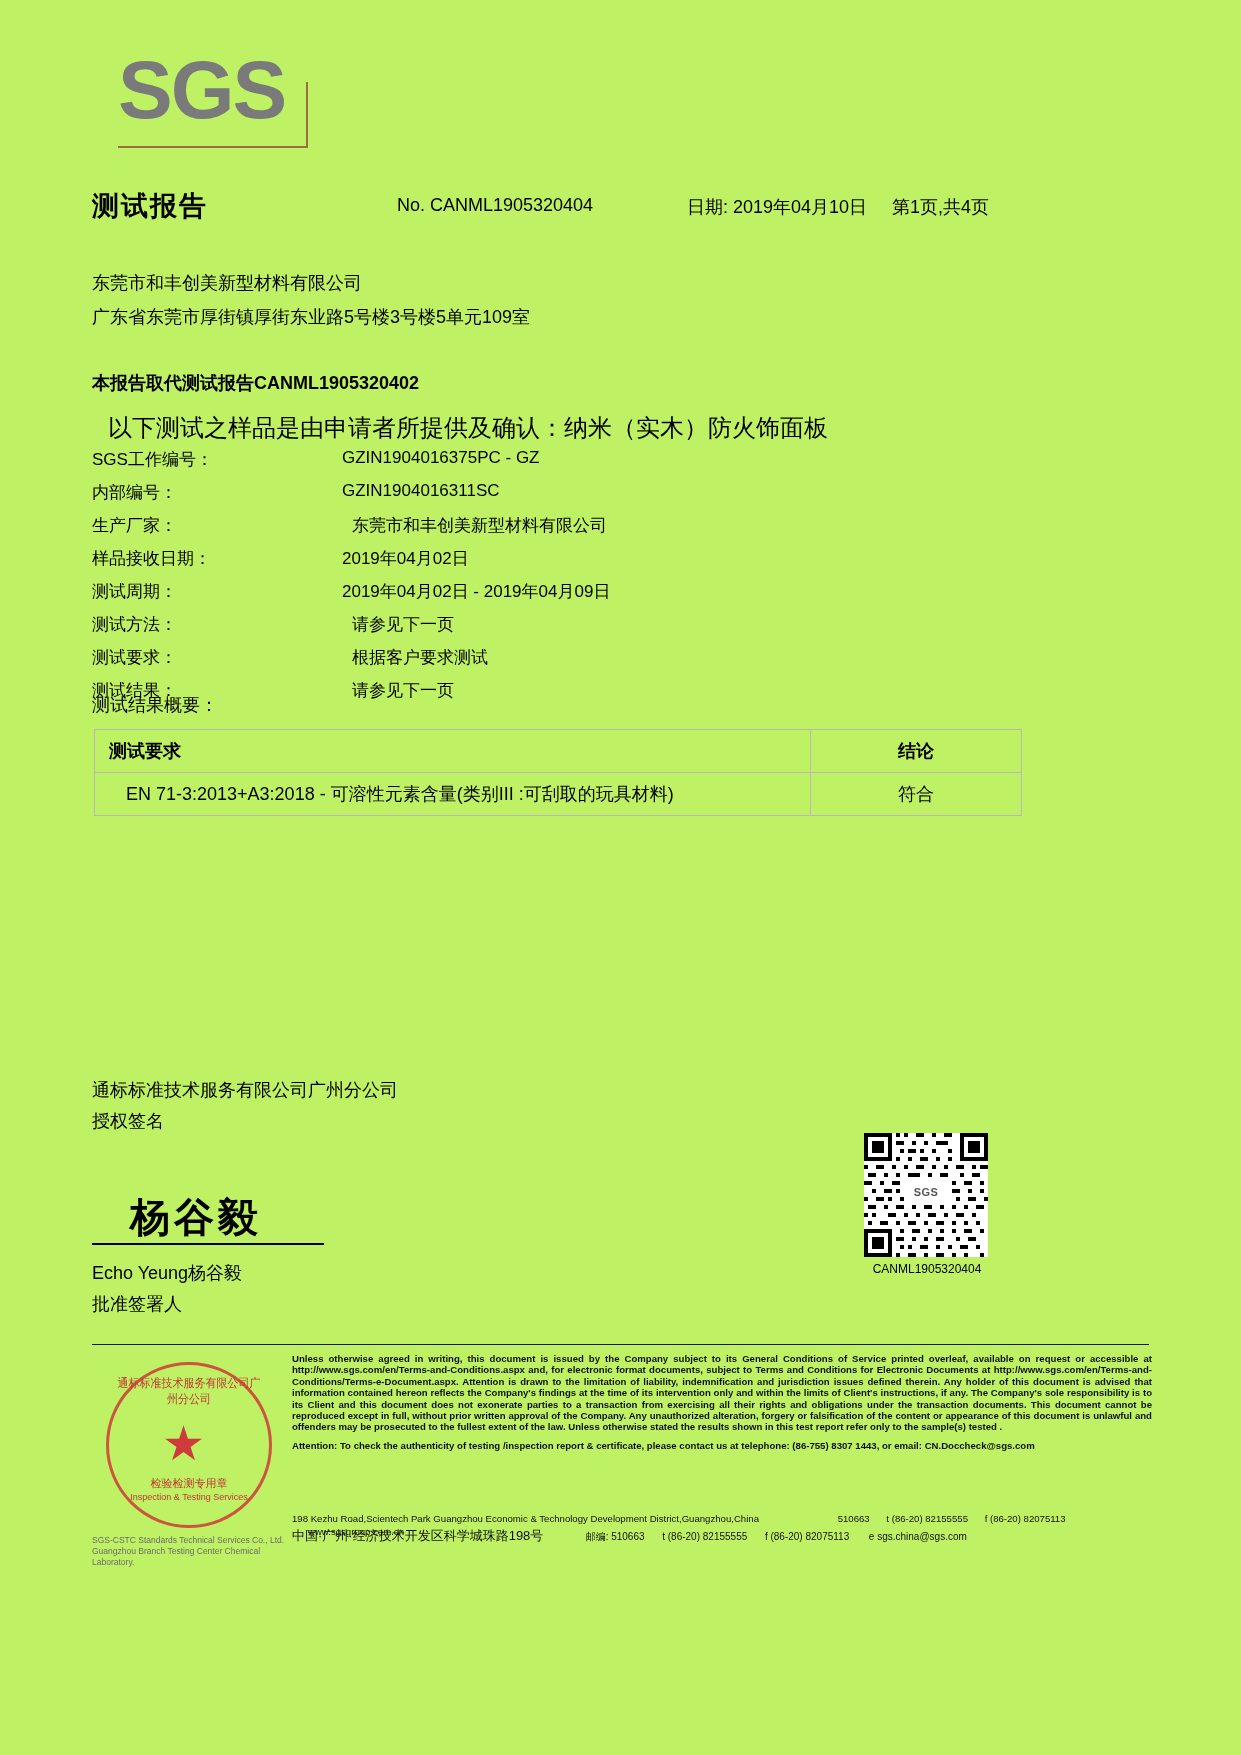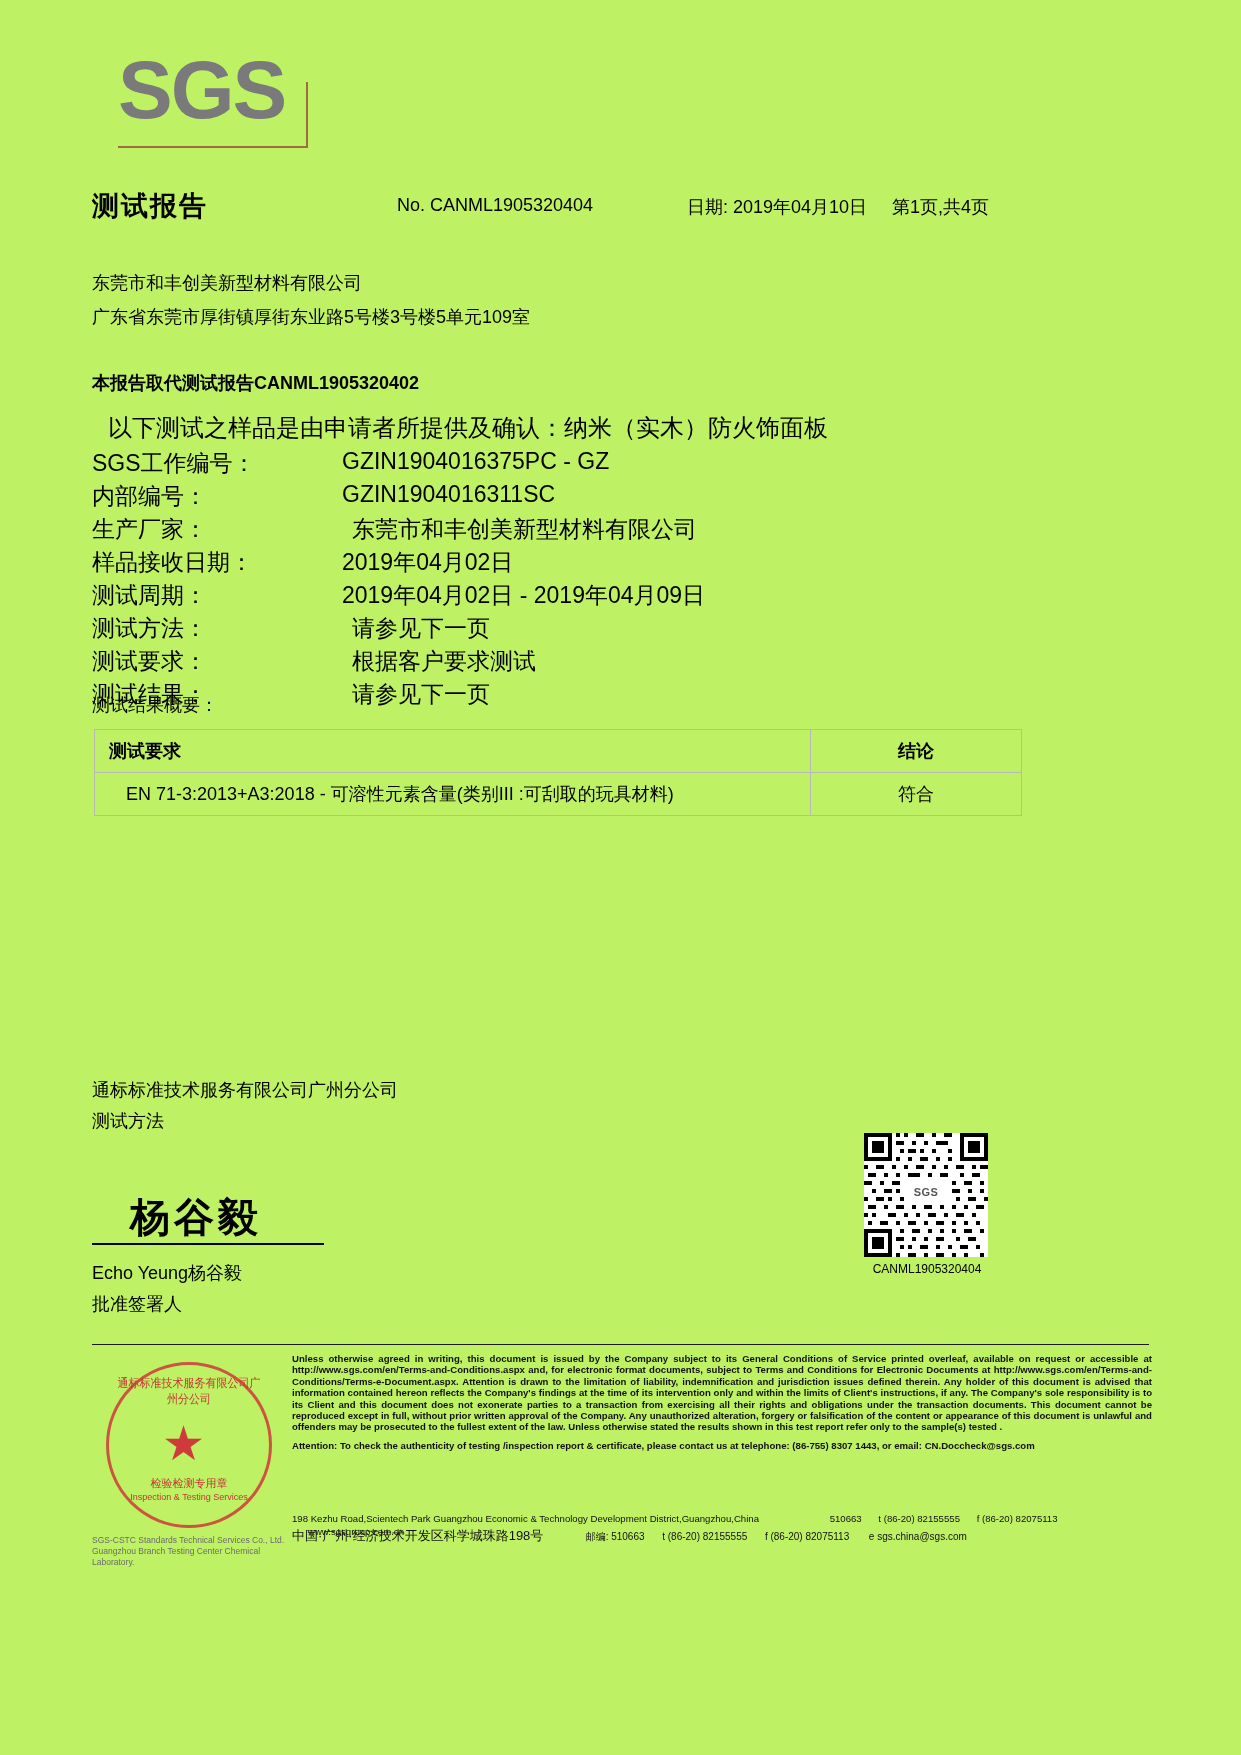--- a/index.html
+++ b/index.html
@@ -114,21 +114,21 @@
     left: 92px;
     top: 448px;
     width: 1000px;
     font-size: 18px;
     border-collapse: collapse;
   }
   .info-table td {
     padding: 0;
     height: 33px;
     vertical-align: top;
-    font-size: 23px;
+    font-size: 17px;
   }
   .info-table td.k {
     width: 250px;
     white-space: nowrap;
   }
   .info-table td.v {
     white-space: nowrap;
   }
 
   .summary-label {
@@ -443,21 +443,21 @@
     <tbody>
       <tr>
         <td class="c1">EN 71-3:2013+A3:2018 - 可溶性元素含量(类别III :可刮取的玩具材料)</td>
         <td class="c2">符合</td>
       </tr>
     </tbody>
   </table>
 
   <div class="company-sign">
     <div>通标标准技术服务有限公司广州分公司</div>
-    <div>测试方法</div>
+    <div>授权签名</div>
   </div>
   <div class="sig-script">杨谷毅</div>
   <div class="sig-rule"></div>
   <div class="sig-name">
     <div>Echo Yeung杨谷毅</div>
     <div>批准签署人</div>
   </div>
 
   <div class="qr-wrap">
     <div class="qr-canvas">
@@ -622,21 +622,21 @@
     <div class="stamp-sub">SGS-CSTC Standards Technical Services Co., Ltd. Guangzhou Branch Testing Center Chemical Laboratory.</div>
   </div>
 
   <div class="legal">
     <span>Unless otherwise agreed in writing, this document is issued by the Company subject to its General Conditions of Service printed overleaf, available on request or accessible at http://www.sgs.com/en/Terms-and-Conditions.aspx and, for electronic format documents, subject to Terms and Conditions for Electronic Documents at http://www.sgs.com/en/Terms-and-Conditions/Terms-e-Document.aspx. Attention is drawn to the limitation of liability, indemnification and jurisdiction issues defined therein. Any holder of this document is advised that information contained hereon reflects the Company's findings at the time of its intervention only and within the limits of Client's instructions, if any. The Company's sole responsibility is to its Client and this document does not exonerate parties to a transaction from exercising all their rights and obligations under the transaction documents. This document cannot be reproduced except in full, without prior written approval of the Company. Any unauthorized alteration, forgery or falsification of the content or appearance of this document is unlawful and offenders may be prosecuted to the fullest extent of the law. Unless otherwise stated the results shown in this test report refer only to the sample(s) tested .</span>
     <span class="attn">Attention: To check the authenticity of testing /inspection report &amp; certificate, please contact us at telephone: (86-755) 8307 1443, or email: CN.Doccheck@sgs.com</span>
   </div>
 
   <div class="addr-line">
     <span class="seg">198 Kezhu Road,Scientech Park Guangzhou Economic &amp; Technology Development District,Guangzhou,China</span>
-    <span class="seg" style="margin-left:20px;padding-left:48px;">510663</span>
+    <span class="seg" style="margin-left:28px;padding-left:48px;">510663</span>
     <span class="seg" style="margin-left:14px;">t (86-20) 82155555</span>
     <span class="seg" style="margin-left:14px;">f (86-20) 82075113</span>
     <span class="seg" style="margin-left:16px;">www.sgsgroup.com.cn</span>
   </div>
 
   <div class="addr-row2">
     <span class="cn">中国·广州·经济技术开发区科学城珠路198号</span>
     <span class="tail">邮编: 510663</span>
     <span class="tail" style="margin-left:14px;">t (86-20) 82155555</span>
     <span class="tail" style="margin-left:14px;">f (86-20) 82075113</span>

